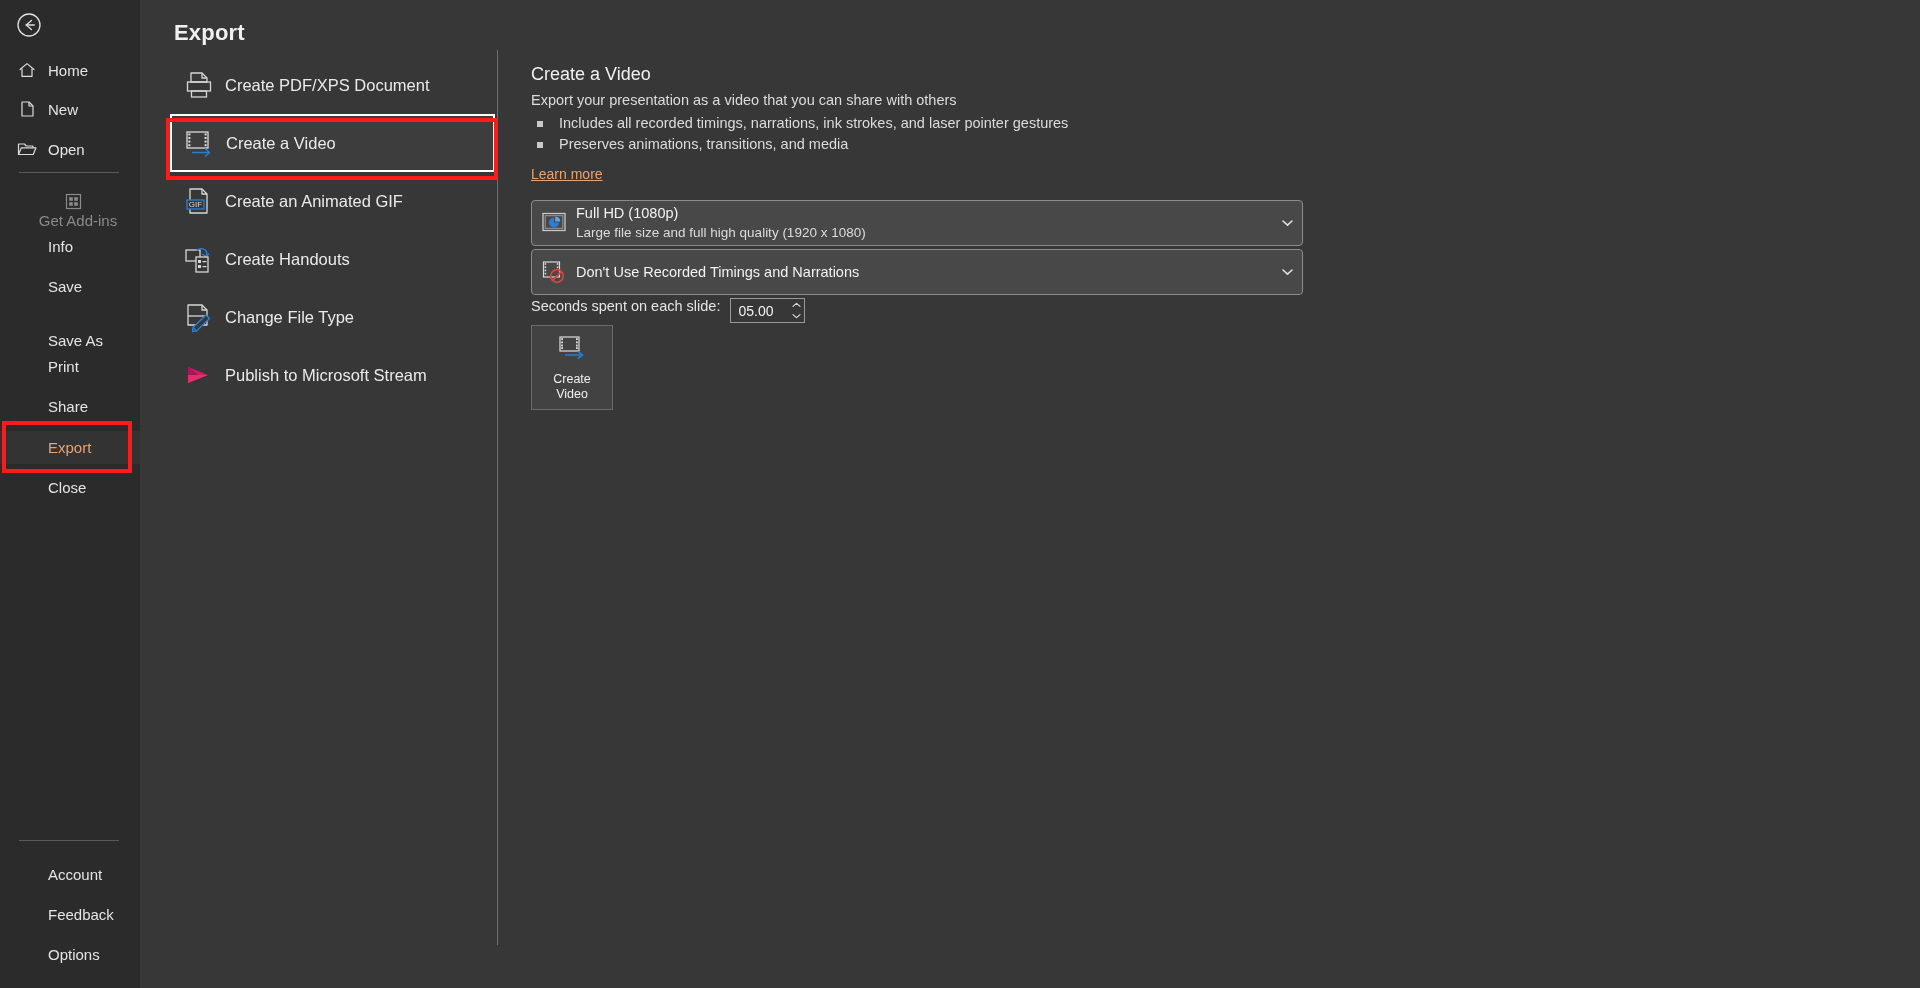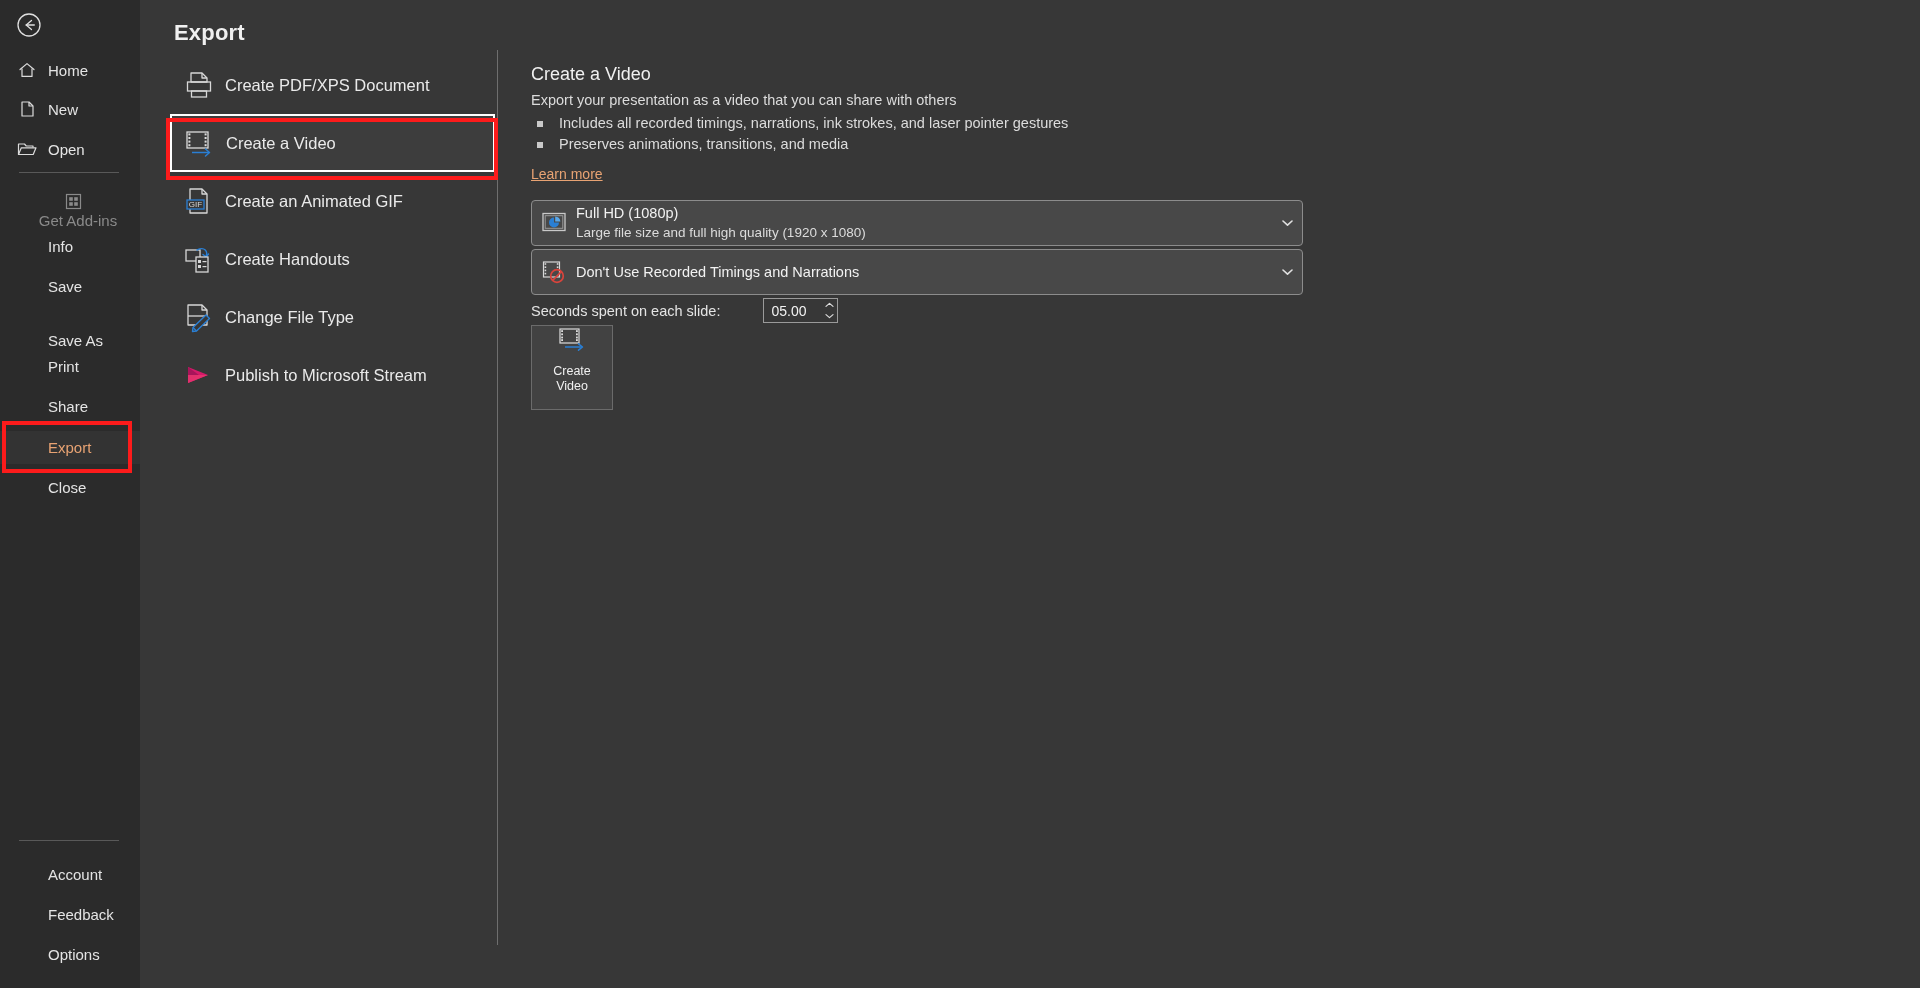--- a/index.html
+++ b/index.html
@@ -159,21 +159,21 @@
   .combo .combo-l2 { font-size: 13.5px; color: #dcdcdc; line-height: 19px; }
   .combo .combo-chev {
     width: 30px; flex: 0 0 30px;
     display: flex; align-items: center; justify-content: center;
     color: #e0e0e0;
   }
 
   
   #seconds-row {
     position: absolute; left: 531px; top: 298px;
-    display: flex; align-items: center; gap: 33px;
+    display: flex; align-items: flex-start;
   }
   #seconds-label { font-size: 14.5px; color: #e4e4e4; margin-right: 10px; }
   #seconds-spin {
     position: relative;
     width: 75px; height: 25px;
     background: #373737;
     border: 1px solid #9a9a9a;
     display: flex; align-items: center;
   }
   #seconds-value {
@@ -198,21 +198,21 @@
     cursor: pointer; color: #dedede;
   }
 
   
   #create-video-btn {
     position: absolute; left: 531px; top: 325px;
     width: 82px; height: 85px;
     background: #424242;
     border: 1px solid #6b6b6b;
     display: flex; flex-direction: column;
-    align-items: center; 
+    align-items: center; justify-content: center;
     cursor: pointer;
   }
   #create-video-btn .cv-ico { margin-bottom: 6px; }
   #create-video-btn .cv-label {
     font-size: 12.5px; color: #f0f0f0;
     text-align: center; line-height: 15px;
   }
 </style>
 </head>
 <body>

